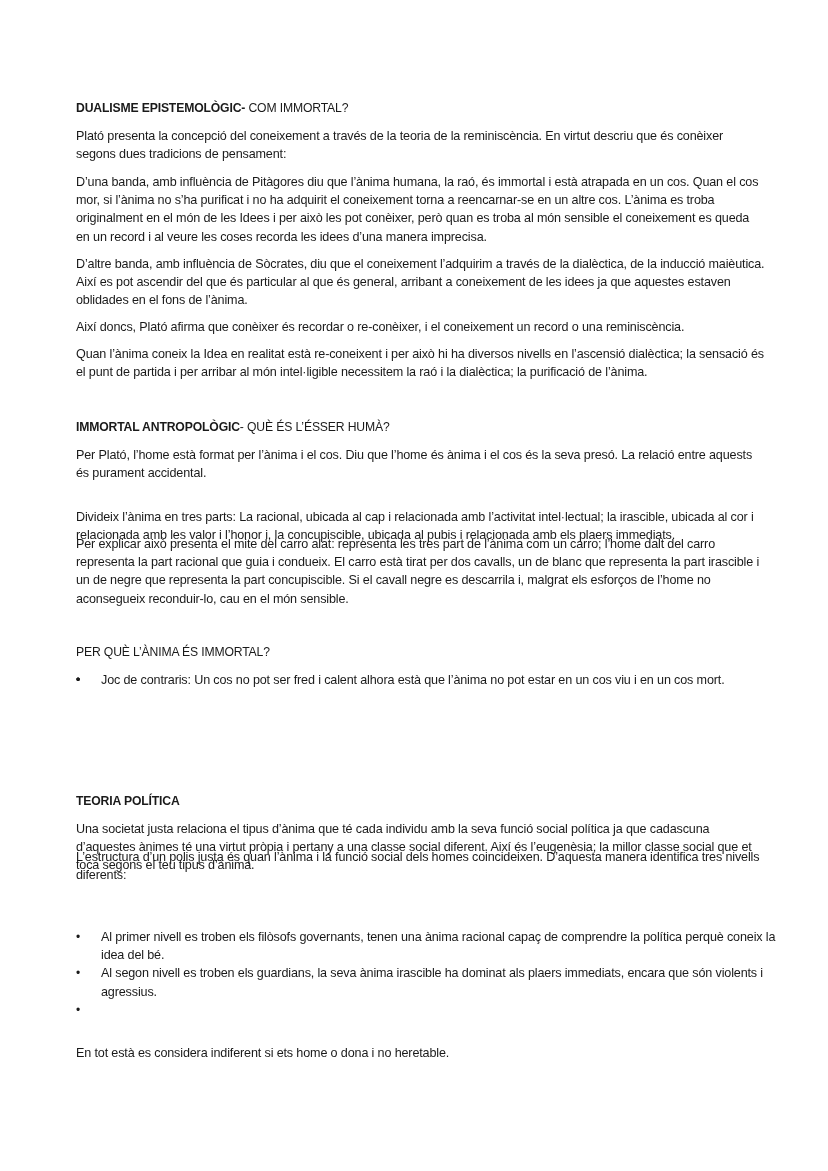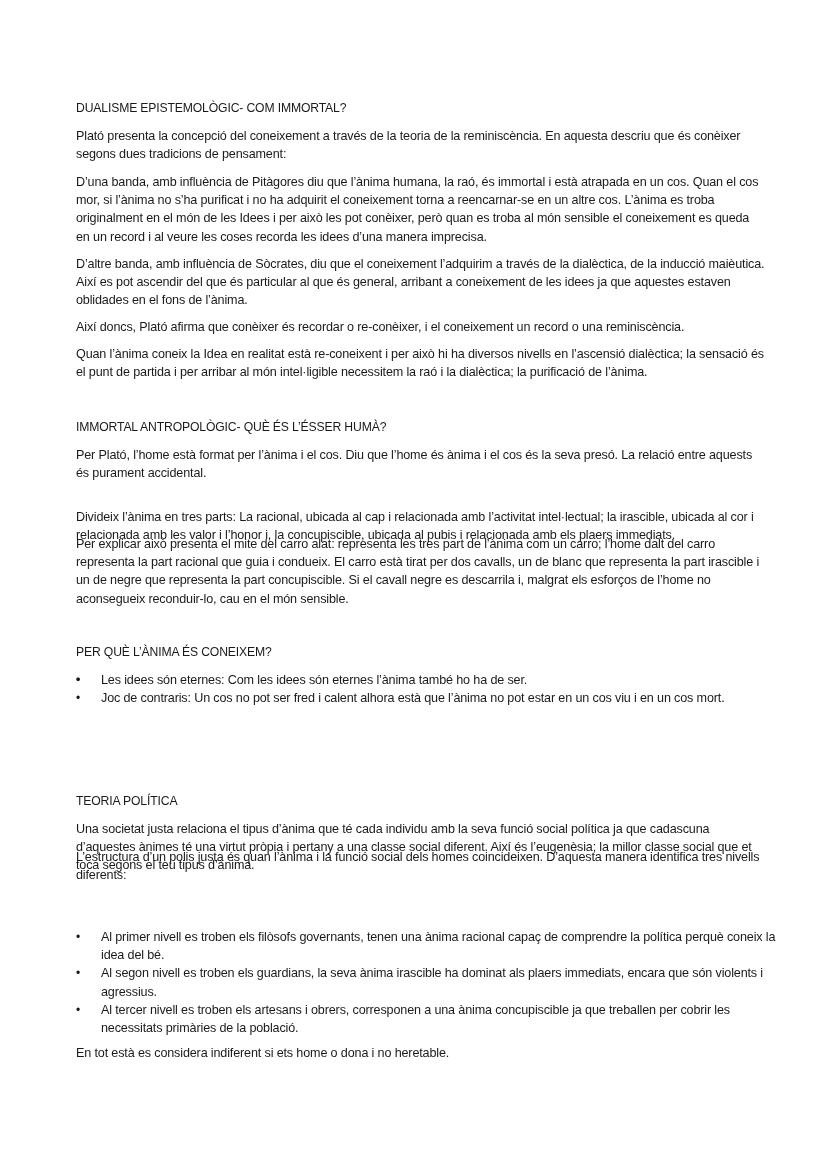--- a/index.html
+++ b/index.html
@@ -1,58 +1,58 @@
 <!DOCTYPE html>
 <html><head>
 <meta charset="utf-8">
 <style>
   html, body { margin: 0; padding: 0; background: #ffffff; }
   body { width: 828px; height: 1171px; position: relative; overflow: hidden;
          font-family: "Liberation Sans", sans-serif; color: #1a1a1a; }
   .page { position: absolute; left: 76px; top: 0; width: 690px; font-size: 12.6px; line-height: 18.2px; letter-spacing: -0.15px; }
   .block { position: absolute; left: 0; width: 690px; margin: 0; }
   .heading { font-size: 12.2px; }
-  .heading b { font-weight: normal; }
+  .heading b { font-weight: bold; }
   ul.bullets { list-style: none; margin: 0; padding: 0; position: absolute; left: 0; width: 700px; }
   ul.bullets li { position: relative; padding-left: 25px; margin: 0; }
   ul.bullets li .dot { position: absolute; left: 0; top: 0; font-size: 12px; }
 </style>
 </head>
 <body>
 
 <div class="page">
 
   <div class="block heading" style="top:99px">
     <b>DUALISME EPISTEMOLÒGIC-</b><span> COM IMMORTAL?</span>
   </div>
-  <p class="block" style="top:127px">Plató presenta la concepció del coneixement a través de la teoria de la reminiscència. En aquesta descriu que és conèixer segons dues tradicions de pensament:</p>
+  <p class="block" style="top:127px">Plató presenta la concepció del coneixement a través de la teoria de la reminiscència. En virtut descriu que és conèixer segons dues tradicions de pensament:</p>
   <p class="block" style="top:173px">D’una banda, amb influència de Pitàgores diu que l’ànima humana, la raó, és immortal i està atrapada en un cos. Quan el cos mor, si l’ànima no s’ha purificat i no ha adquirit el coneixement torna a reencarnar-se en un altre cos. L’ànima es troba originalment en el món de les Idees i per això les pot conèixer, però quan es troba al món sensible el coneixement es queda en un record i al veure les coses recorda les idees d’una manera imprecisa.</p>
   <p class="block" style="top:255px">D’altre banda, amb influència de Sòcrates, diu que el coneixement l’adquirim a través de la dialèctica, de la inducció maièutica. Així es pot ascendir del que és particular al que és general, arribant a coneixement de les idees ja que aquestes estaven oblidades en el fons de l’ànima.</p>
   <p class="block" style="top:318px">Així doncs, Plató afirma que conèixer és recordar o re-conèixer, i el coneixement un record o una reminiscència.</p>
   <p class="block" style="top:345px">Quan l’ànima coneix la Idea en realitat està re-coneixent i per això hi ha diversos nivells en l’ascensió dialèctica; la sensació és el punt de partida i per arribar al món intel·ligible necessitem la raó i la dialèctica; la purificació de l’ànima.</p>
 
   <div class="block heading" style="top:418px">
     <b>IMMORTAL ANTROPOLÒGIC</b><span>- QUÈ ÉS L’ÉSSER HUMÀ?</span>
   </div>
   <p class="block" style="top:446px">Per Plató, l’home està format per l’ànima i el cos. Diu que l’home és ànima i el cos és la seva presó. La relació entre aquests és purament accidental.</p>
   <p class="block" style="top:508px">Divideix l’ànima en tres parts: La racional, ubicada al cap i relacionada amb l’activitat intel·lectual; la irascible, ubicada al cor i relacionada amb les valor i l’honor i, la concupiscible, ubicada al pubis i relacionada amb els plaers immediats.</p>
   <p class="block" style="top:535px">Per explicar això presenta el mite del carro alat: representa les tres part de l’ànima com un carro; l’home dalt del carro representa la part racional que guia i condueix. El carro està tirat per dos cavalls, un de blanc que representa la part irascible i un de negre que representa la part concupiscible. Si el cavall negre es descarrila i, malgrat els esforços de l’home no aconsegueix reconduir-lo, cau en el món sensible.</p>
 
-  <div class="block heading" style="top:643px">PER QUÈ L’ÀNIMA ÉS CONEIXEM?</div>
+  <div class="block heading" style="top:643px">PER QUÈ L’ÀNIMA ÉS IMMORTAL?</div>
   <ul class="bullets" style="top:671px">
     <li><span class="dot">•</span></li>
-    <li><span class="dot">•</span><span>Les idees són eternes: Com les idees són eternes l’ànima també ho ha de ser.</span></li>
+    <li><span class="dot">•</span></li>
     <li><span class="dot">•</span><span>Joc de contraris: Un cos no pot ser fred i calent alhora està que l’ànima no pot estar en un cos viu i en un cos mort.</span></li>
   </ul>
 
   <div class="block heading" style="top:792px">
     <b>TEORIA POLÍTICA</b>
   </div>
   <p class="block" style="top:820px">Una societat justa relaciona el tipus d’ànima que té cada individu amb la seva funció social política ja que cadascuna d’aquestes ànimes té una virtut pròpia i pertany a una classe social diferent. Així és l’eugenèsia; la millor classe social que et toca segons el teu tipus d’ànima.</p>
   <p class="block" style="top:848px">L’estructura d’un polis justa és quan l’ànima i la funció social dels homes coincideixen. D’aquesta manera identifica tres nivells diferents:</p>
   <ul class="bullets" style="top:928px">
     <li><span class="dot">•</span><span>Al primer nivell es troben els filòsofs governants, tenen una ànima racional capaç de comprendre la política perquè coneix la idea del bé.</span></li>
     <li><span class="dot">•</span><span>Al segon nivell es troben els guardians, la seva ànima irascible ha dominat als plaers immediats, encara que són violents i agressius.</span></li>
-    <li><span class="dot">•</span><span>Al tercer nivell es troben els artesans i obrers, corresponen a una ànima concupiscible ja que treballen per cobrir les necessitats primàries de la població.</span></li>
+    <li><span class="dot">•</span></li>
   </ul>
   <p class="block" style="top:1044px">En tot està es considera indiferent si ets home o dona i no heretable.</p>
 
 </div>
 
 </body></html>

